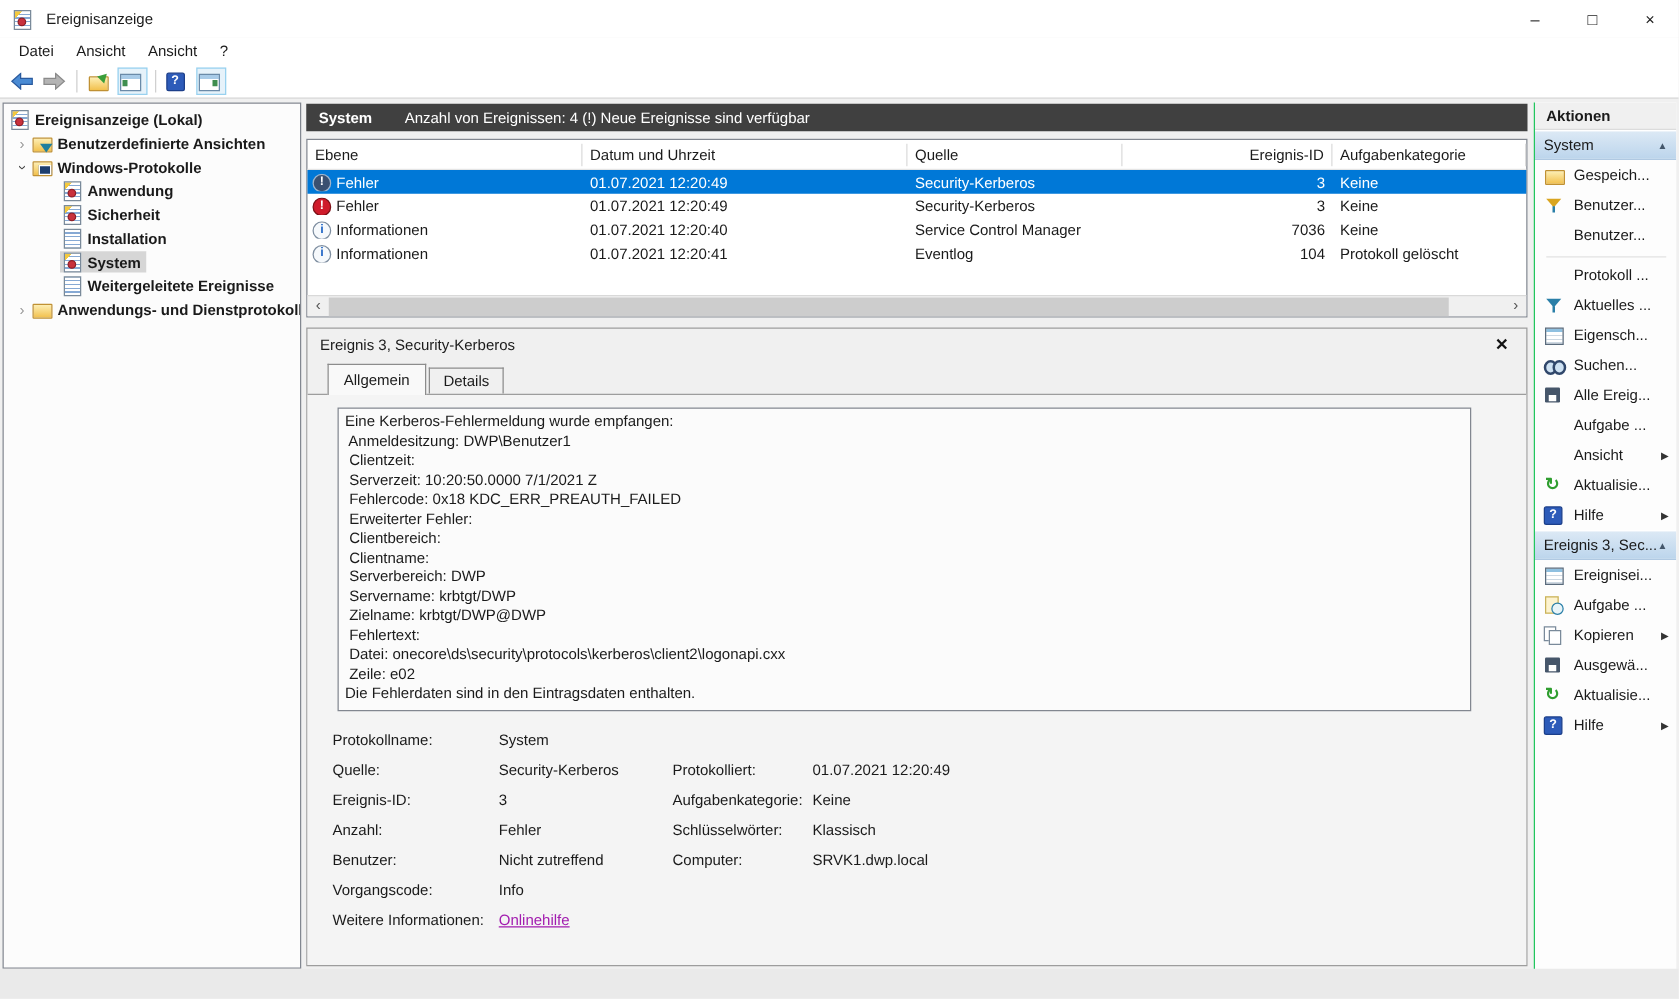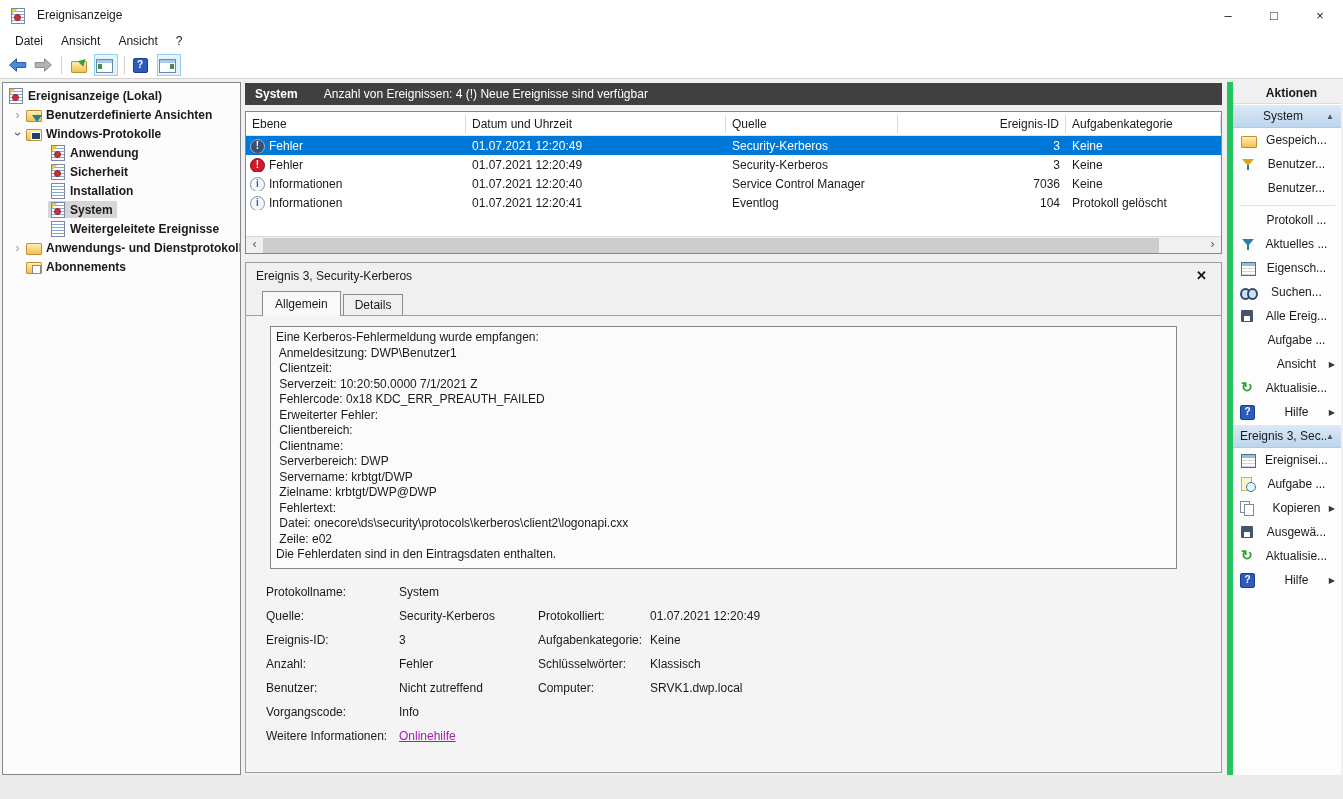--- a/index.html
+++ b/index.html
@@ -118,21 +118,21 @@
   .descbox .dline { line-height:15.5px; white-space:pre; }
   .fields { position:absolute; left:20px; top:264px; right:20px; }
   .fcol-left { position:absolute; left:0; top:0; width:272px; }
   .fcol-right { position:absolute; left:272px; top:24px; width:330px; }
   .frow { display:flex; height:24px; align-items:center; white-space:nowrap; }
   .frow .flabel { width:133px; flex:none; }
   .fcol-right .frow .flabel { width:112px; }
   .frow .fvalue.link { color:#a21caf; text-decoration:underline; }
 
   
-  .actions { position:absolute; right:2px; top:2px; width:114px; height:702px; background:#fdfdfd; border-left:6px solid #22c55e; overflow:hidden;text-align:center; }
+  .actions { position:absolute; right:2px; top:2px; width:114px; height:702px; background:#fdfdfd; border-left:1px solid #22c55e; overflow:hidden; }
   .actions-title { height:22px; line-height:22px; font-weight:bold; padding-left:9px; background:#f0f0f0; border-bottom:1px solid #dcdcdc; }
   .asect-header { height:24px; display:flex; align-items:center; padding:0 7px; background:linear-gradient(#dce9f5,#bcd5ec); border-top:1px solid #ffffff; border-bottom:1px solid #b0c9e2; }
   .asect-header .ah-label { flex:1; white-space:nowrap; overflow:hidden; }
   .collapse-arrow { font-size:8px; color:#44576b; }
   .action-item { height:24px; display:flex; align-items:center; padding-left:7px; }
   .action-item.divider { height:8px; padding:0; }
   .action-item.divider::before { content:""; display:block; margin:3px auto 0; width:96px; border-top:1px solid #e2e2e2; }
   .aicon { width:16px; height:15px; position:relative; flex:none; margin-right:8px; display:inline-block; }
   .alabel { flex:1; white-space:nowrap; overflow:hidden; }
   .sub { visibility:hidden; font-size:8px; color:#333; padding-right:6px; }
@@ -280,27 +280,20 @@
       </div>
 
       <div class="tree-item" data-level="1" data-exp="collapsed">
         <span class="exp"></span>
         <span class="tree-inner">
           <span class="ticon" data-icon="folder"></span>
           <span class="tlabel">Anwendungs- und Dienstprotokolle</span>
         </span>
       </div>
 
-      <div class="tree-item" data-level="1" data-exp="none">
-        <span class="exp"></span>
-        <span class="tree-inner">
-          <span class="ticon" data-icon="folder-sub"></span>
-          <span class="tlabel">Abonnements</span>
-        </span>
-      </div>
     </div>
 
   <div class="center">
 
     <div class="darkbar">
       <span class="dtitle">System</span>
       <span class="dsub">Anzahl von Ereignissen: 4 (!) Neue Ereignisse sind verfügbar</span>
     </div>
 
     <div class="elist">

